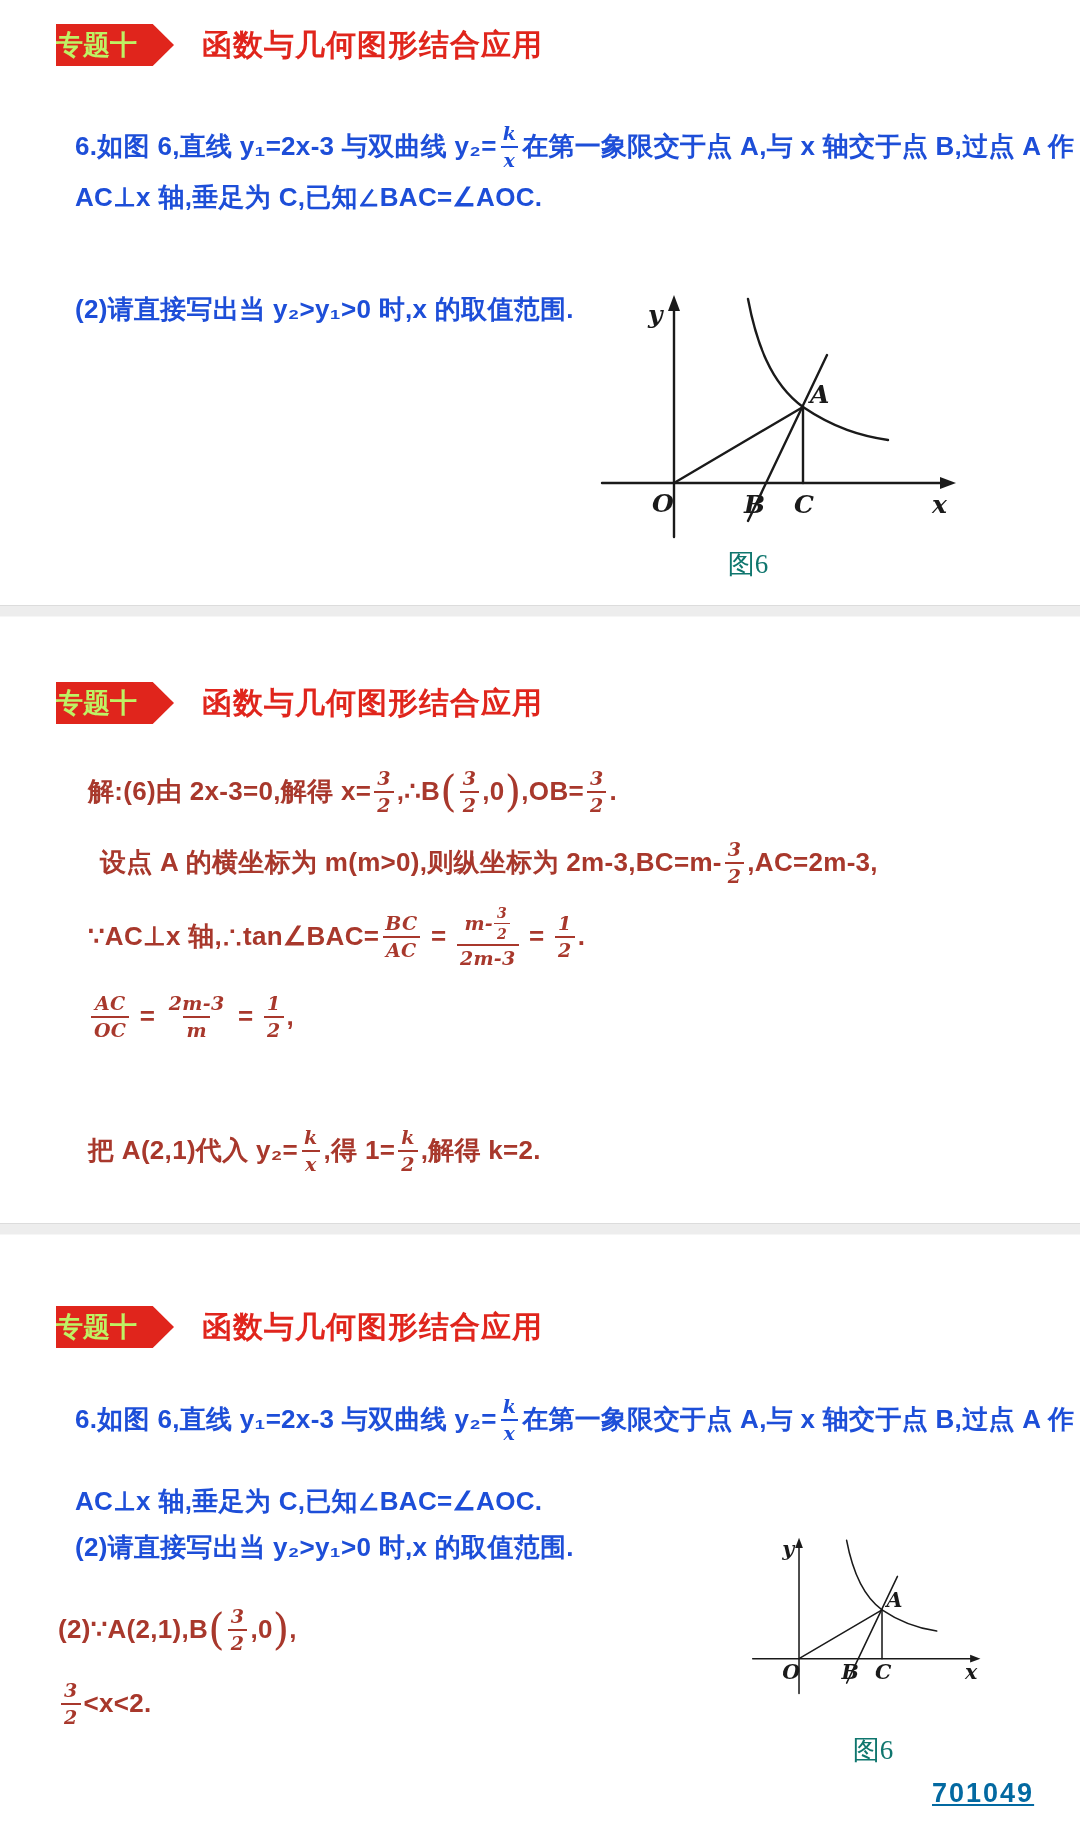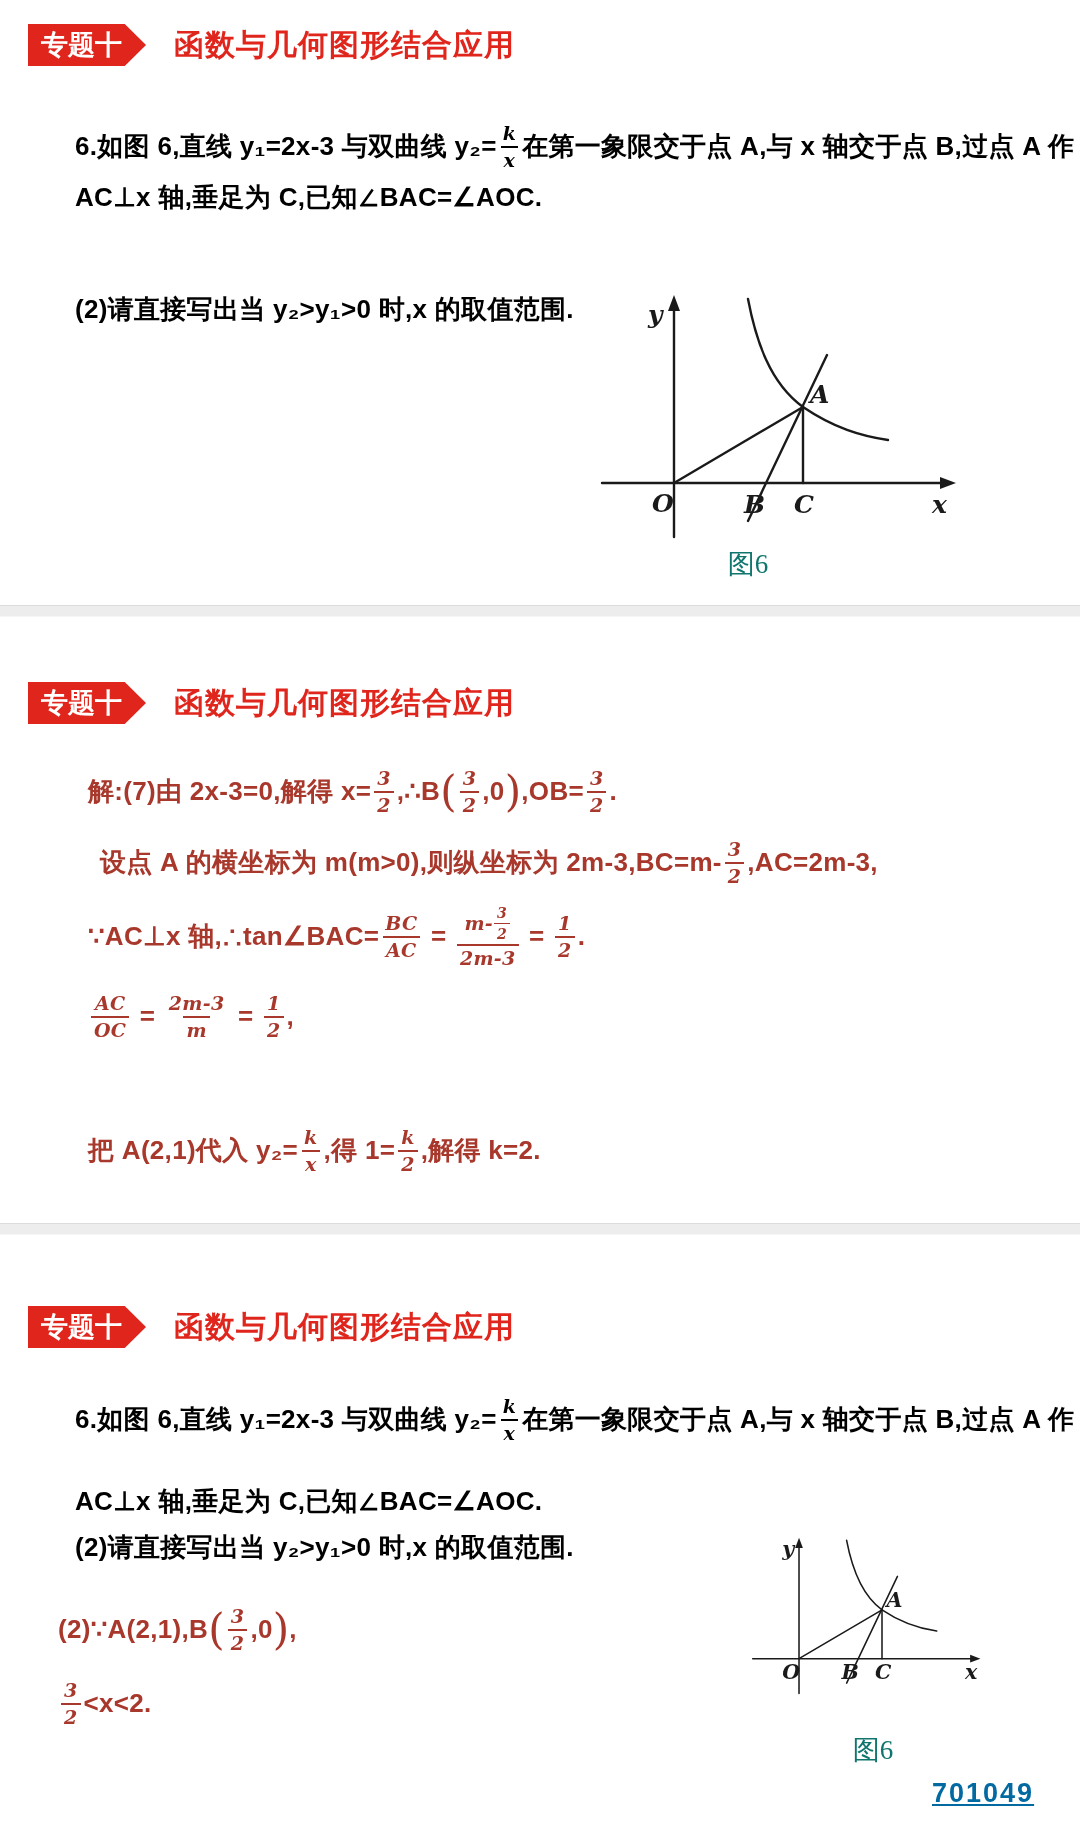--- a/index.html
+++ b/index.html
@@ -2,34 +2,34 @@
 <html><head>
 <meta charset="utf-8">
 <style>
   html,body{margin:0;padding:0;background:#fff;}
   .page{position:relative;width:1080px;height:1841px;background:#ffffff;overflow:hidden;
         font-family:"Liberation Sans",sans-serif;color:#1b1b1b;}
   .abs{position:absolute;}
 
   
   .hdr{display:flex;align-items:center;gap:28px;}
-  .hdr-badge{width:118px;height:42px;background:#e0251c;color:#ffffff;
+  .hdr-badge{width:118px;height:42px;background:#e0251c;color:#bef264;
              font-size:27px;font-weight:bold;display:flex;align-items:center;
-             padding-left:13px;box-sizing:border-box;
-             clip-path:polygon(0 0,82% 0,100% 50%,82% 100%,0 100%);}
+             box-sizing:border-box;
+             clip-path:polygon(0 0,82% 0,100% 50%,82% 100%,0 100%);margin-left:28px;}
   .hdr-title{font-size:30px;font-weight:bold;color:#e0251c;letter-spacing:1px;}
 
   
   .divider{left:0;width:1080px;height:12px;background:#ededed;
            border-top:1px solid #dcdcdc;border-bottom:1px solid #f6f6f6;box-sizing:border-box;}
 
   
   .pline,.sline{display:flex;align-items:center;white-space:pre;font-size:26px;font-weight:600;
                 letter-spacing:.3px;line-height:1.3;}
-  .pline{color:#000000;}
+  .pline{color:#1d4ed8;}
   .sline{color:#a8382c;}
 
   
   .frac{display:inline-flex;flex-direction:column;align-items:center;line-height:1;
         font-family:"DejaVu Serif",serif;font-style:italic;font-weight:bold;
         font-size:19px;margin:0 3px;vertical-align:middle;}
   .frac .num{padding:0 3px 3px;}
   .frac .den{border-top:2px solid currentColor;padding:3px 3px 0;}
   .frac.small{font-size:14px;margin:0 1px;}
   .frac.small .den{border-top-width:1.5px;}
@@ -92,21 +92,21 @@
   <div class="abs divider" style="top:605px;"></div>
 
   <div class="abs hdr" style="left:28px;top:682px;">
     <div class="hdr-badge">
       <span>专题十</span>
     </div>
     <div class="hdr-title">函数与几何图形结合应用</div>
   </div>
 
   <div class="abs sline" style="left:88px;top:760px;height:64px;">
-    <span>解:(7)由 2x-3=0,解得 x=</span>
+    <span>解:(6)由 2x-3=0,解得 x=</span>
     <span class="frac">
       <span class="num">3</span>
       <span class="den">2</span>
     </span>
     <span>,∴B</span>
     <span class="bigp">(</span>
     <span class="frac">
       <span class="num">3</span>
       <span class="den">2</span>
     </span>

